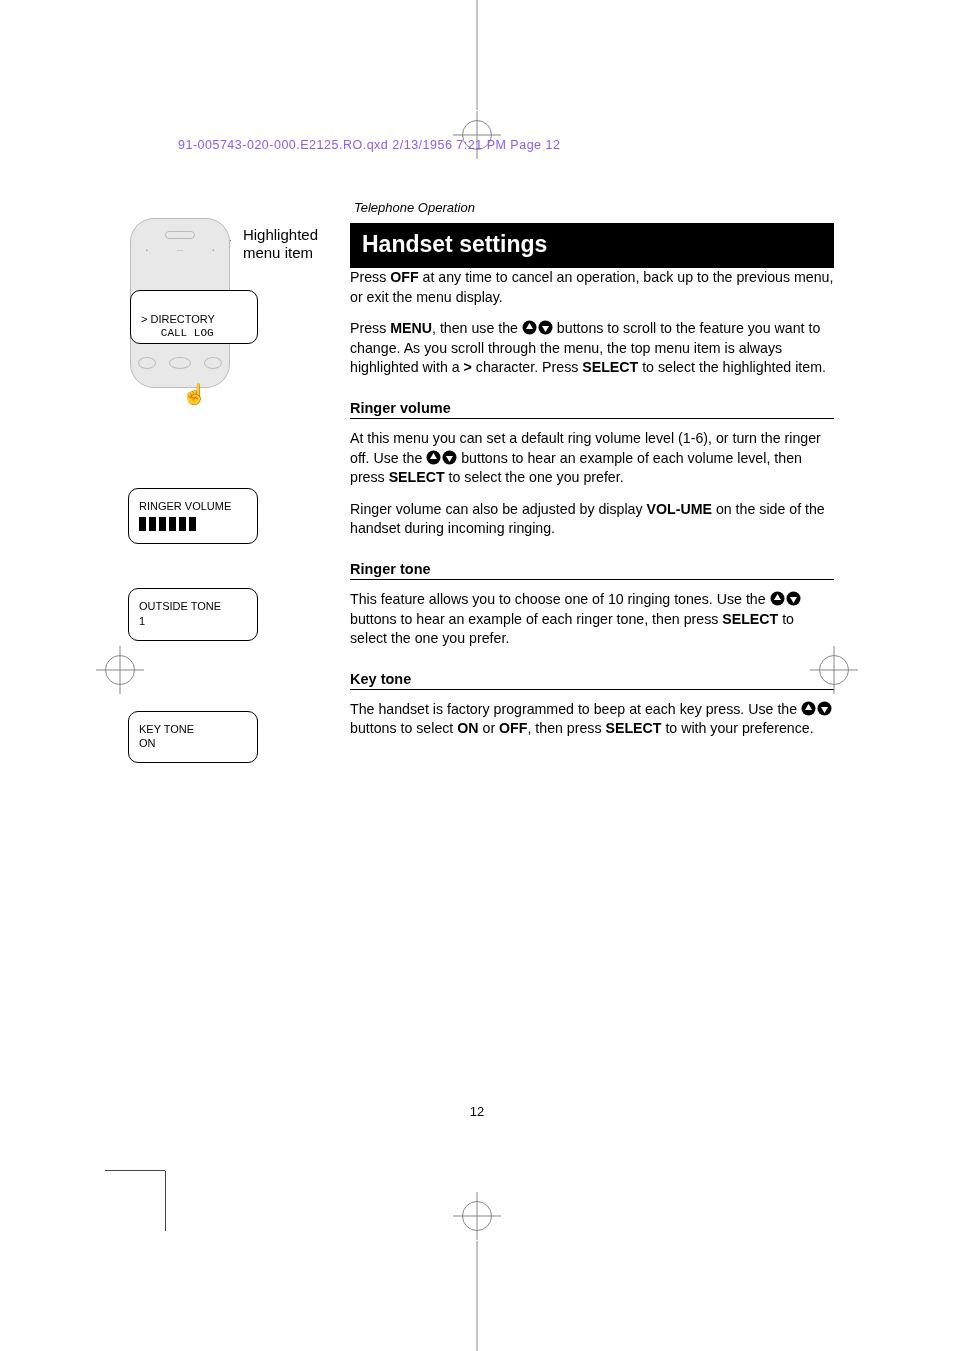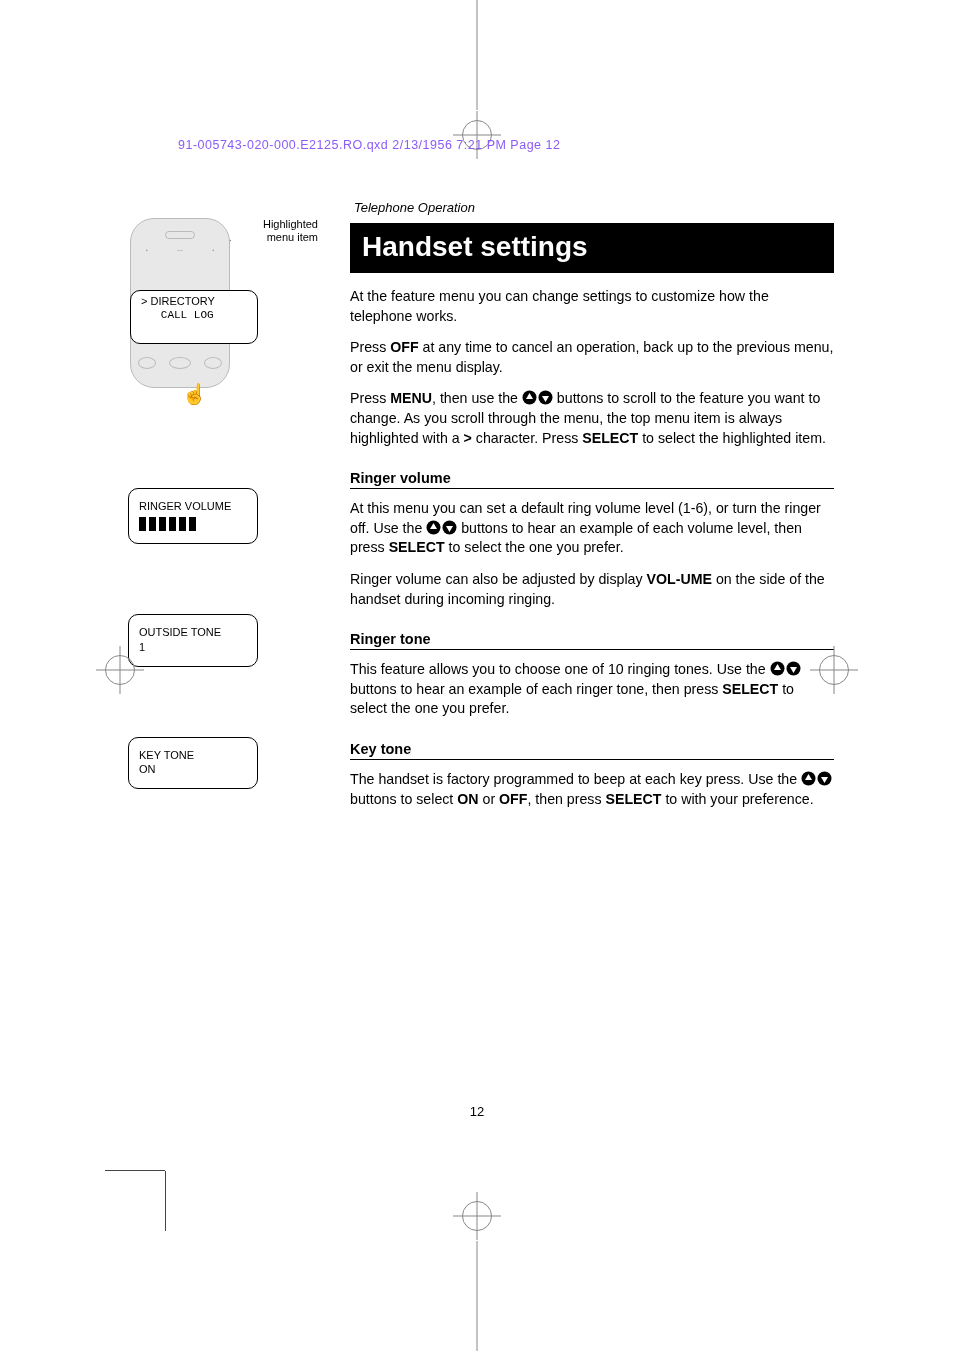--- a/index.html
+++ b/index.html
@@ -102,63 +102,63 @@
   }
   .callout-screen {
     position: absolute;
     top: 72px;
     left: 0px;
     width: 128px;
     height: 54px;
     background: #fff;
     border: 1.5px solid #000;
     border-radius: 10px;
-    padding: 4px 10px;
+    padding: 22px 10px;
     font-family: Arial, sans-serif;
     font-size: 11px;
     line-height: 1.25;
     z-index: 2;
   }
   .phone-nav {
     position:absolute; bottom:18px; left:0; right:0;
     display:flex; justify-content:space-around; align-items:center;
   }
   .nav-btn { width:18px; height:12px; border:1px solid #bbb; border-radius:50%; }
   .nav-btn.center { width:22px; height:12px; }
   .hand-icon {
     position:absolute; bottom:-8px; left:50%; transform:translateX(-50%);
     font-size:20px; color:#bbb;
   }
 
   .annot {
     position: absolute;
-    top: 0px;
+    top: 8px;
     right: -58px;
-    font-size: 11px;
-    text-align: right;
+    font-size: 15px;
+    text-align: left;
     line-height: 1.2;
   }
   .annot-line2 {
     position:absolute; width:1px; height:52px; background:#444;
     top:22px; left:100px; transform:rotate(35deg); transform-origin:top;
   }
 
   .lcd {
     width: 130px;
     border: 1.5px solid #000;
     border-radius: 10px;
     padding: 10px 10px 12px;
     font-family: Arial, sans-serif;
     font-size: 11px;
     line-height: 1.3;
     margin-left: 8px;
     background: #fff;
   }
   .lcd.ringer { margin-top: 90px; }
-  .lcd.outside { margin-top: 70px; }
+  .lcd.outside { margin-top: 44px; }
   .lcd.keytone { margin-top: 70px; }
   .vol-bars {
     display: flex;
     gap: 3px;
     margin-top: 4px;
   }
   .vol-bars span {
     width: 7px;
     height: 14px;
     background: #000;
@@ -167,23 +167,22 @@
   .section-header-small {
     font-style: italic;
     font-size: 13px;
     margin-bottom: 8px;
     margin-left: 4px;
   }
   .title-bar {
     background: #000;
     color: #fff;
     font-weight: bold;
-    font-size: 28px;
+    font-size: 23px;
     padding: 8px 12px 10px;
-    margin-bottom: 14px;
   }
   .body-text {
     font-size: 14.2px;
     line-height: 1.38;
     margin-bottom: 12px;
   }
   .body-text b, .body-text strong { font-weight: bold; }
   .sub-heading {
     font-weight: bold;
     font-size: 14.5px;
@@ -275,21 +274,20 @@
         <div>KEY TONE</div>
         <div>ON</div>
       </div>
 
     </div>
 
     <div class="right-col">
       <div class="section-header-small">Telephone Operation</div>
       <div class="title-bar">Handset settings</div>
 
-      <p class="body-text">At the feature menu you can change settings to customize how the telephone works.</p>
 
       <p class="body-text">
         <span>Press </span><b>OFF</b><span> at any time to cancel an operation, back up to the previous menu, or exit the menu display.</span>
       </p>
 
       <p class="body-text">
         <span>Press </span><b>MENU</b><span>, then use the </span><span class="updown">
             <svg width="15" height="15" viewBox="0 0 15 15">
               <circle cx="7.5" cy="7.5" r="7" fill="#000"></circle>
               <path d="M7.5 3 L11 9 L4 9 Z" fill="#fff"></path>

